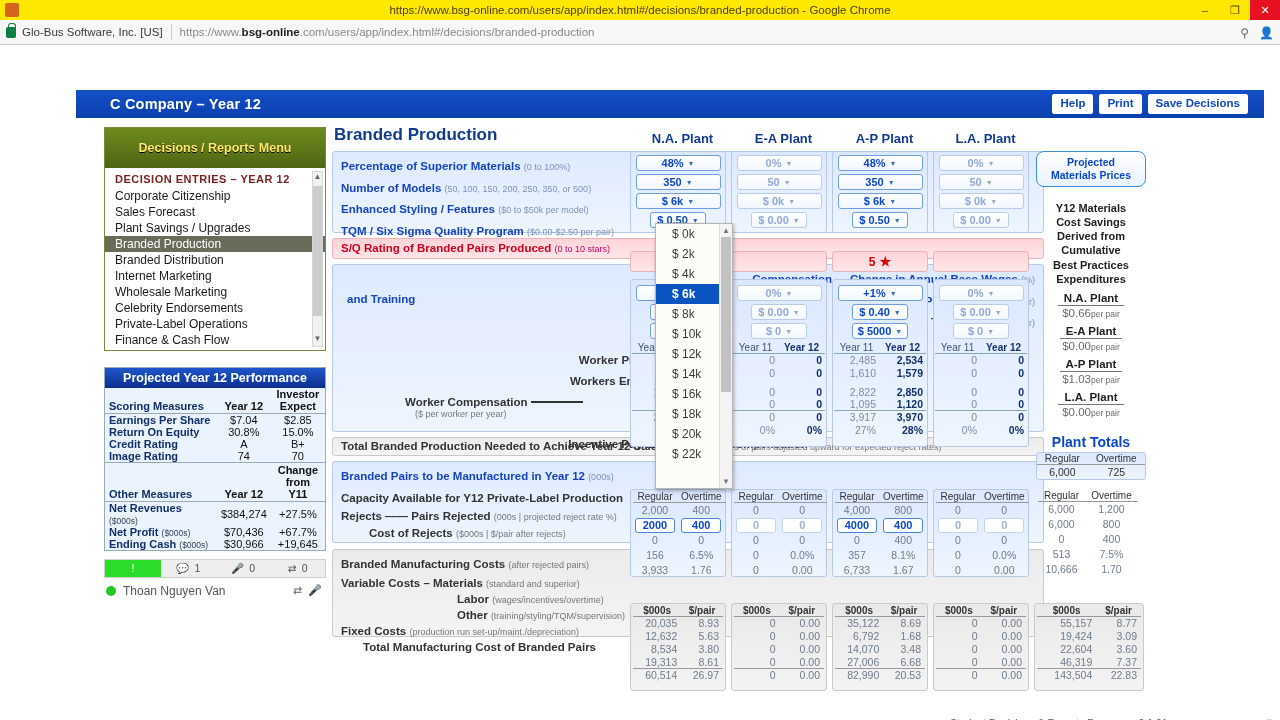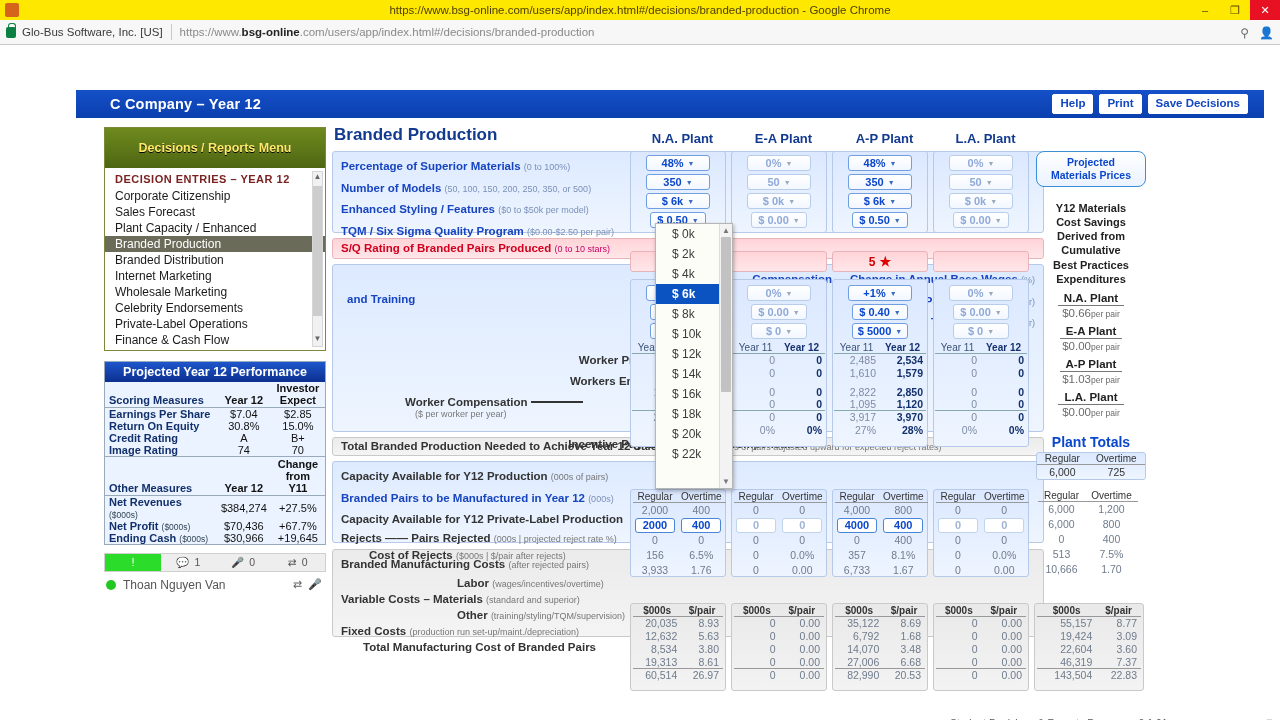--- a/index.html
+++ b/index.html
@@ -76,21 +76,21 @@
   .menu-item { font-size:12px; color:#1a1a1a; padding:1px 10px; white-space:nowrap; }
   .menu-item.sel { background:#6b6b5a; color:#ffffff; }
   .menu-scroll {
     position:absolute; right:2px; top:3px; width:11px; bottom:3px; background:#f1f1f1;
     border:1px solid #d6d6d6;
   }
   .menu-thumb { position:absolute; left:0; right:0; top:14px; height:130px; background:#cdcdcd; }
   .sc-arrow { position:absolute; left:0; right:0; height:12px; text-align:center; font-size:8px; color:#666; }
   .sc-arrow.up { top:0; } .sc-arrow.dn { bottom:0; }
 
-  .perf-box { margin-top:10px; border:1px solid #9ab; background:#eaf3ff; }
+  .perf-box { margin-top:16px; border:1px solid #9ab; background:#eaf3ff; }
   .perf-head {
     background:linear-gradient(#1f56cc,#0b2f8f); color:#fff; font-size:12.5px; font-weight:700;
     text-align:center; padding:3px 0;
   }
   .perf-tbl { width:100%; border-collapse:collapse; font-size:11px; }
   .perf-tbl td { padding:0 4px; }
   .perf-colhead td { color:#0b47aa; font-weight:700; vertical-align:bottom; padding-bottom:1px; }
   .perf-colhead { border-bottom:1px solid #9ab; }
   .perf-tbl .lbl { color:#12306b; font-weight:700; text-align:left; }
   .perf-tbl .num { text-align:center; color:#111; }
@@ -134,21 +134,21 @@
 
   .colbox {
     position:absolute; border:1px solid #b7c9e8; border-radius:3px;
     background:linear-gradient(#dbe8ff,#eef5ff);
     width:96px;
   }
   .colbox.pink { background:linear-gradient(#ffd4d8,#ffe6e9); border-color:#e8b4ba; }
   .colbox.grey { background:linear-gradient(#e9e9e9,#f3f3f3); border-color:#c9c9c9; }
 
   .sel-ctl {
-    margin:3px auto; width:64px; height:16px; border:1px solid #6f9fe0; border-radius:3px;
+    margin:3px auto; width:85px; height:16px; border:1px solid #6f9fe0; border-radius:3px;
     background:linear-gradient(#ffffff,#f2f7ff);
     display:flex; align-items:center; justify-content:center; gap:4px;
     font-size:11px; font-weight:700; color:#0b47cc;
   }
   .sel-ctl.wide { width:56px; }
   .sel-ctl.dim { color:#8fa9d8; border-color:#b8cdea; }
   .caret { font-size:7px; color:#3a6ec0; }
   .sel-ctl.dim .caret { color:#9ab; }
 
   .starrow { height:19px; display:flex; align-items:center; justify-content:center; gap:4px;
@@ -248,21 +248,21 @@
   </div>
 
   <div class="lcol">
 
     <div class="menu-box">
       <div class="menu-head">Decisions / Reports Menu</div>
       <div class="menu-list">
         <div class="menu-title">DECISION  ENTRIES – YEAR 12</div>
         <div class="menu-item">Corporate Citizenship</div>
         <div class="menu-item">Sales Forecast</div>
-        <div class="menu-item">Plant Capacity / Enhanced</div>
+        <div class="menu-item">Plant Savings / Upgrades</div>
         <div class="menu-item sel">Branded Production</div>
         <div class="menu-item">Branded Distribution</div>
         <div class="menu-item">Internet Marketing</div>
         <div class="menu-item">Wholesale Marketing</div>
         <div class="menu-item">Celebrity Endorsements</div>
         <div class="menu-item">Private-Label Operations</div>
         <div class="menu-item">Finance &amp; Cash Flow</div>
         <div class="menu-scroll">
           <div class="sc-arrow up">▲</div>
           <div class="menu-thumb"></div>
@@ -395,31 +395,30 @@
     </div>
 
     <div class="panel grey" style="height:19px; margin-top:5px; padding:0 8px;">
       <div class="row-lbl dark" style="line-height:17px;">
         <span>Total Branded Production Needed to Achieve Year 12 Sale</span>
         <span class="hint" style="margin-left:74px;">s of pairs adjusted upward for expected reject rates)</span>
       </div>
     </div>
 
     <div class="panel" style="height:82px; margin-top:5px;">
-      <div class="row-lbl dark"><span>Capacity Available for Y12 Production</span> <span class="hint">(000s of pairs)</span></div>
       <div class="row-lbl"><span>Branded Pairs to be Manufactured in Year 12</span> <span class="hint">(000s)</span></div>
       <div class="row-lbl dark">Capacity Available for Y12 Private-Label Production</div>
       <div class="row-lbl dark" style="line-height:16px;"><span>Rejects —— Pairs Rejected</span> <span class="hint">(000s | projected reject rate %)</span></div>
       <div class="row-lbl dark" style="line-height:16px; padding-left:28px;"><span>Cost of Rejects</span> <span class="hint">($000s | $/pair after rejects)</span></div>
     </div>
 
     <div class="panel grey" style="height:88px; margin-top:6px;">
       <div class="row-lbl dark"><span>Branded Manufacturing Costs</span> <span class="hint">(after rejected pairs)</span></div>
+      <div class="row-lbl dark" style="line-height:15px;"><span>Variable Costs – Materials</span> <span class="hint">(standard and superior)</span></div>
       <div class="row-lbl dark" style="line-height:15px; padding-left:116px;"><span>Labor</span> <span class="hint">(wages/incentives/overtime)</span></div>
-      <div class="row-lbl dark" style="line-height:15px;"><span>Variable Costs – Materials</span> <span class="hint">(standard and superior)</span></div>
       <div class="row-lbl dark" style="line-height:15px; padding-left:116px;"><span>Other</span> <span class="hint">(training/styling/TQM/supervision)</span></div>
       <div class="row-lbl dark" style="line-height:15px;"><span>Fixed Costs</span> <span class="hint">(production run set-up/maint./depreciation)</span></div>
       <div class="row-lbl dark" style="line-height:15px; padding-left:22px;">Total Manufacturing Cost of Branded Pairs</div>
     </div>
   </div>
 
   <div class="plantheads">
     <div class="ph">N.A. Plant</div>
     <div class="ph">E-A Plant</div>
     <div class="ph">A-P Plant</div>

